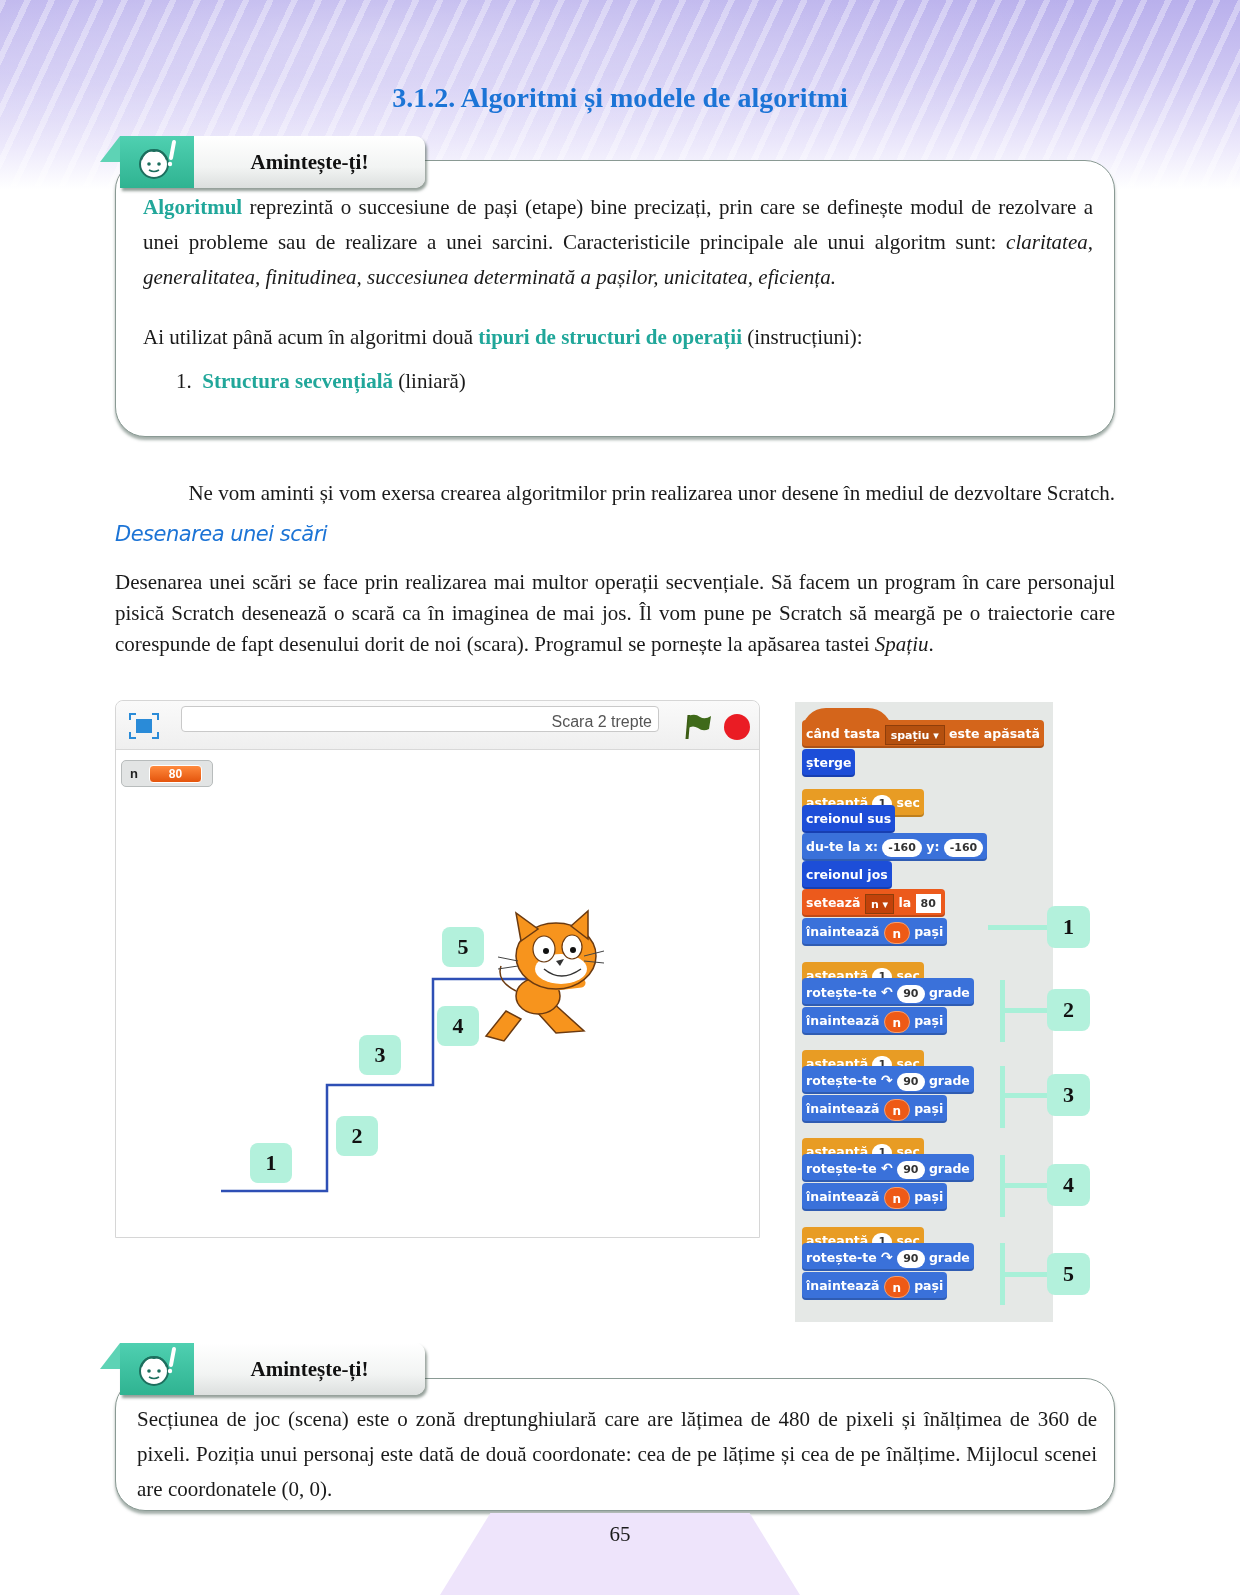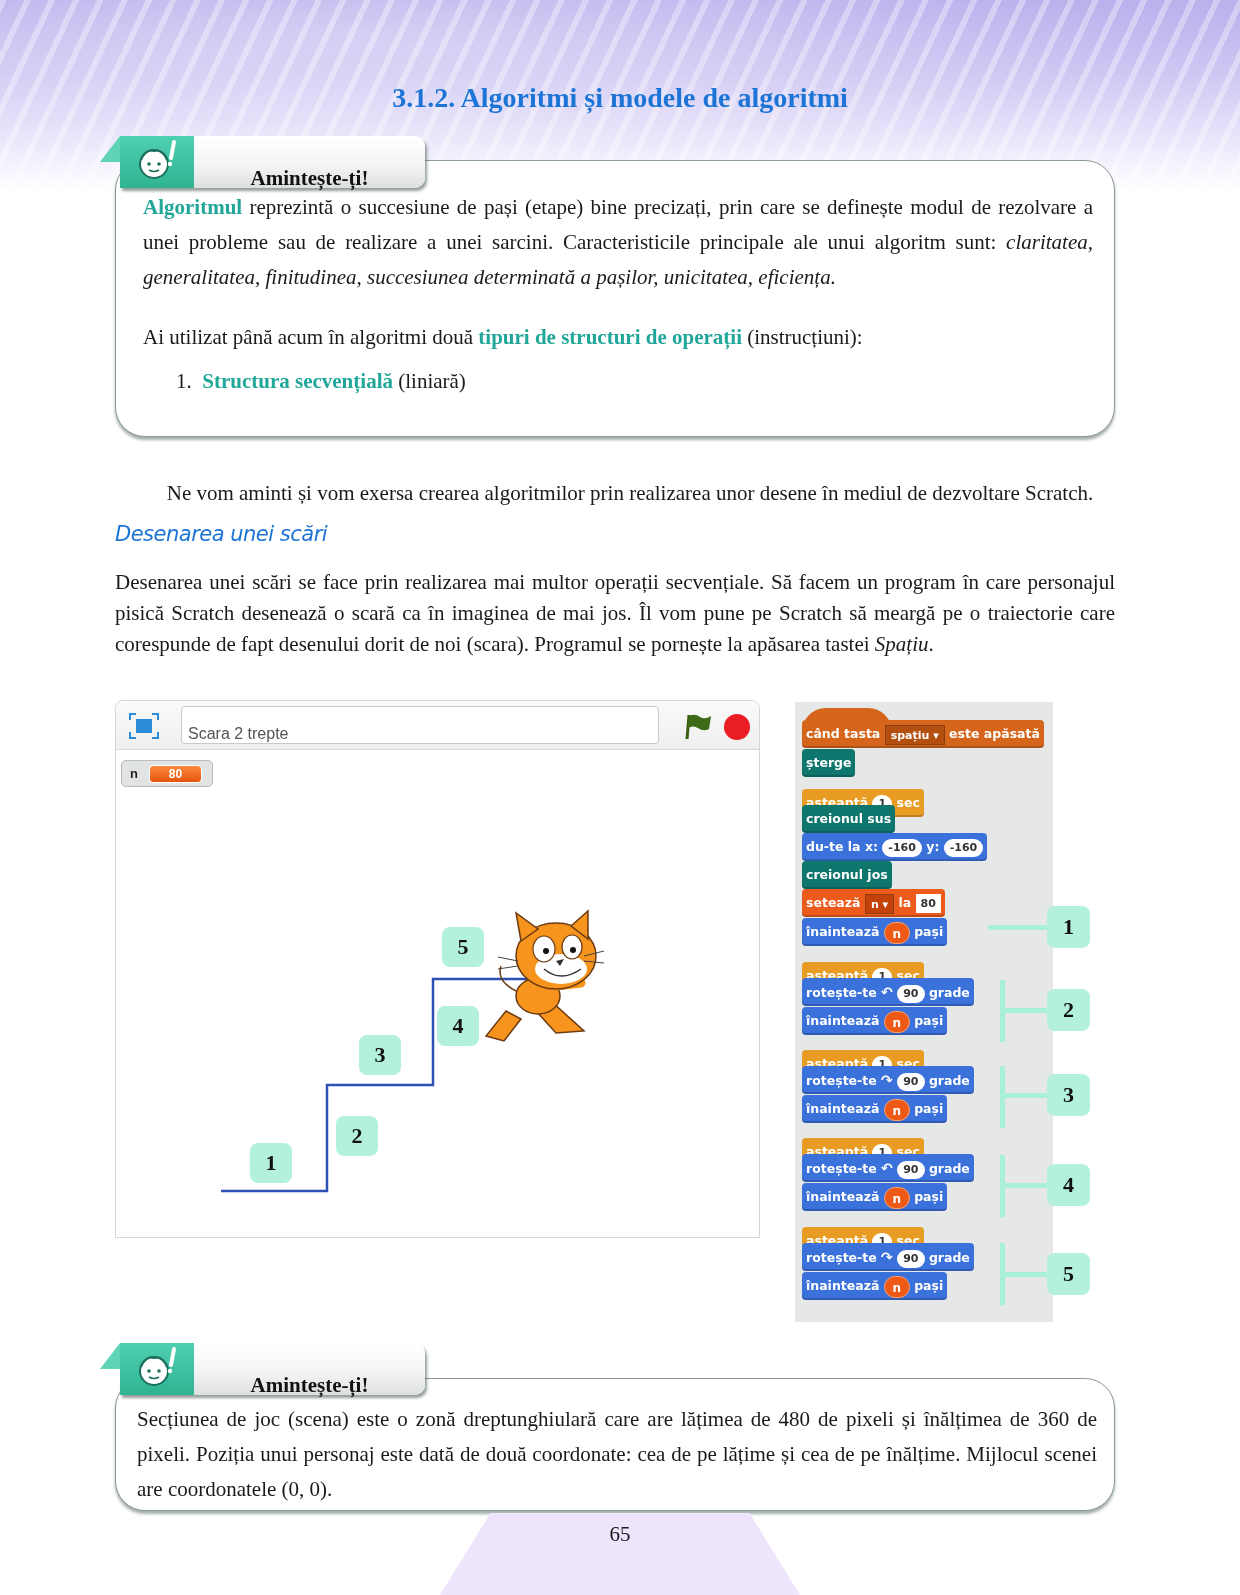--- a/index.html
+++ b/index.html
@@ -36,21 +36,21 @@
   .rem-tab .fold {
     position: absolute; left: -20px; top: 0; width: 0; height: 0;
     border-right: 20px solid #5ed3b5; border-top: 26px solid transparent;
   }
   .rem-tab .icon-sq {
     position: absolute; left: 0; top: 0; width: 74px; height: 52px;
     background: linear-gradient(180deg, #4fd0b1, #2fb391);
   }
   .rem-tab .label {
     position: absolute; left: 74px; right: 0; top: 0; height: 36px; line-height: 52px;
-    text-align: center; font-weight: bold; font-size: 21px; color: #111; margin-top: 16px;
+    text-align: center; font-weight: bold; font-size: 21px; color: #111;
   }
   .rem-content { position: absolute; font-size: 21px; line-height: 35px; text-align: justify; }
   .hl { color: #21a79a; font-weight: bold; }
   .it { font-style: italic; }
 
   .p { position: absolute; left: 115px; width: 1000px; font-size: 21px; line-height: 31px; text-align: justify; }
   .subhead {
     position: absolute; left: 115px; top: 522px;
     font-family: "DejaVu Sans", "Liberation Sans", sans-serif; font-style: italic;
     font-size: 21px; color: #1c74d6; letter-spacing: -0.5px;
@@ -63,21 +63,21 @@
   }
   .stage-bar {
     position: absolute; left: 0; top: 0; width: 100%; height: 49px;
     background: linear-gradient(180deg, #fafafa, #efefef); border-bottom: 1px solid #d8d8d8;
     border-radius: 8px 8px 0 0;
   }
   .fs-icon { position: absolute; left: 13px; top: 12px; width: 30px; height: 26px; }
   .title-input {
     position: absolute; left: 65px; top: 5px; width: 478px; height: 26px;
     border: 1px solid #c9c9c9; border-radius: 4px; background: #fff;
-    font-family: "Liberation Sans", sans-serif; font-size: 16px; color: #555; padding: 18px 6px;
+    font-family: "Liberation Sans", sans-serif; font-size: 16px; color: #555; padding: 6px 6px; text-align: right;
   }
   .flag-btn { position: absolute; left: 567px; top: 10px; width: 30px; height: 30px; }
   .stop-btn { position: absolute; left: 608px; top: 13px; width: 26px; height: 26px; border-radius: 50%; background: #ea1c24; }
   .var-mon {
     position: absolute; left: 5px; top: 59px; width: 92px; height: 27px;
     background: #e2e4e4; border: 1px solid #b8bcbc; border-radius: 5px;
     font-family: "Liberation Sans", sans-serif; font-size: 13px; font-weight: bold;
   }
   .var-mon .vn { position: absolute; left: 8px; top: 5px; color: #222; }
   .var-mon .vv {
@@ -95,21 +95,21 @@
   .code-panel {
     position: absolute; left: 795px; top: 702px; width: 258px; height: 620px; background: #e5e8e6;
   }
   .blk {
     position: absolute; height: 28px; border-radius: 4px;
     font-family: "DejaVu Sans", "Liberation Sans", sans-serif; font-weight: bold; font-size: 12.5px;
     color: #fff; line-height: 28px; padding: 0 4px; white-space: nowrap;
     box-shadow: inset 0 -2px 0 rgba(0,0,0,0.18);
   }
   .blk.event { background: #d4651b; }
-  .blk.pen { background: #0f766e; }
+  .blk.pen { background: #1d4ed8; }
   .blk.ctrl { background: #e89c24; margin-top: 12px; }
   .blk.motion { background: #3a71da; }
   .blk.data { background: #ec5a1c; }
   .hat-top {
     position: absolute; left: 802px; top: 708px; width: 90px; height: 24px;
     background: #d4651b; border-radius: 60px 60px 0 0;
   }
   .pill {
     display: inline-block; background: #fff; color: #333; border-radius: 10px;
     padding: 0 6px; height: 18px; line-height: 18px; font-size: 11px; vertical-align: middle;
@@ -164,21 +164,21 @@
     <span class="hl">Algoritmul</span><span> reprezintă o succesiune de pași (etape) bine precizați, prin care se definește modul de rezolvare a unei probleme sau de realizare a unei sarcini. Caracteristicile principale ale unui algoritm sunt: </span><span class="it">claritatea, generalitatea, finitudinea, succesiunea determinată a pașilor, unicitatea, eficiența.</span>
   </p>
   <p style="margin-top:25px;">
     <span>Ai utilizat până acum în algoritmi două </span><span class="hl">tipuri de structuri de operații</span><span> (instrucțiuni):</span>
   </p>
   <div style="margin-top:9px; padding-left:33px;">
     <div style="height:41px;"><span>1.</span>&nbsp; <span class="hl">Structura secvențială</span><span> (liniară)</span></div>
   </div>
 </div>
 
-<p class="p" style="top:478px; text-align:center;margin-left:15px;">Ne vom aminti și vom exersa crearea algoritmilor prin realizarea unor desene în mediul de dezvoltare Scratch.</p>
+<p class="p" style="top:478px; text-align:right;">Ne vom aminti și vom exersa crearea algoritmilor prin realizarea unor desene în mediul de dezvoltare Scratch.</p>
 <div class="subhead">Desenarea unei scări</div>
 <p class="p" style="top:567px;">
   <span>Desenarea unei scări se face prin realizarea mai multor operații secvențiale. Să facem un program în care personajul pisică Scratch desenează o scară ca în imaginea de mai jos. Îl vom pune pe Scratch să meargă pe o traiectorie care corespunde de fapt desenului dorit de noi (scara). Programul se pornește la apăsarea tastei </span><span class="it">Spațiu</span><span>.</span>
 </p>
 
 <div class="stage">
   <div class="stage-bar">
     <svg class="fs-icon" viewBox="0 0 30 26">
       <path d="M1 7 V1 H7 M23 1 H29 V7 M29 19 V25 H23 M7 25 H1 V19" fill="none" stroke="#2a8bd8" stroke-width="2"></path>
       <rect x="7" y="6" width="16" height="14" fill="#2a8bd8"></rect>

